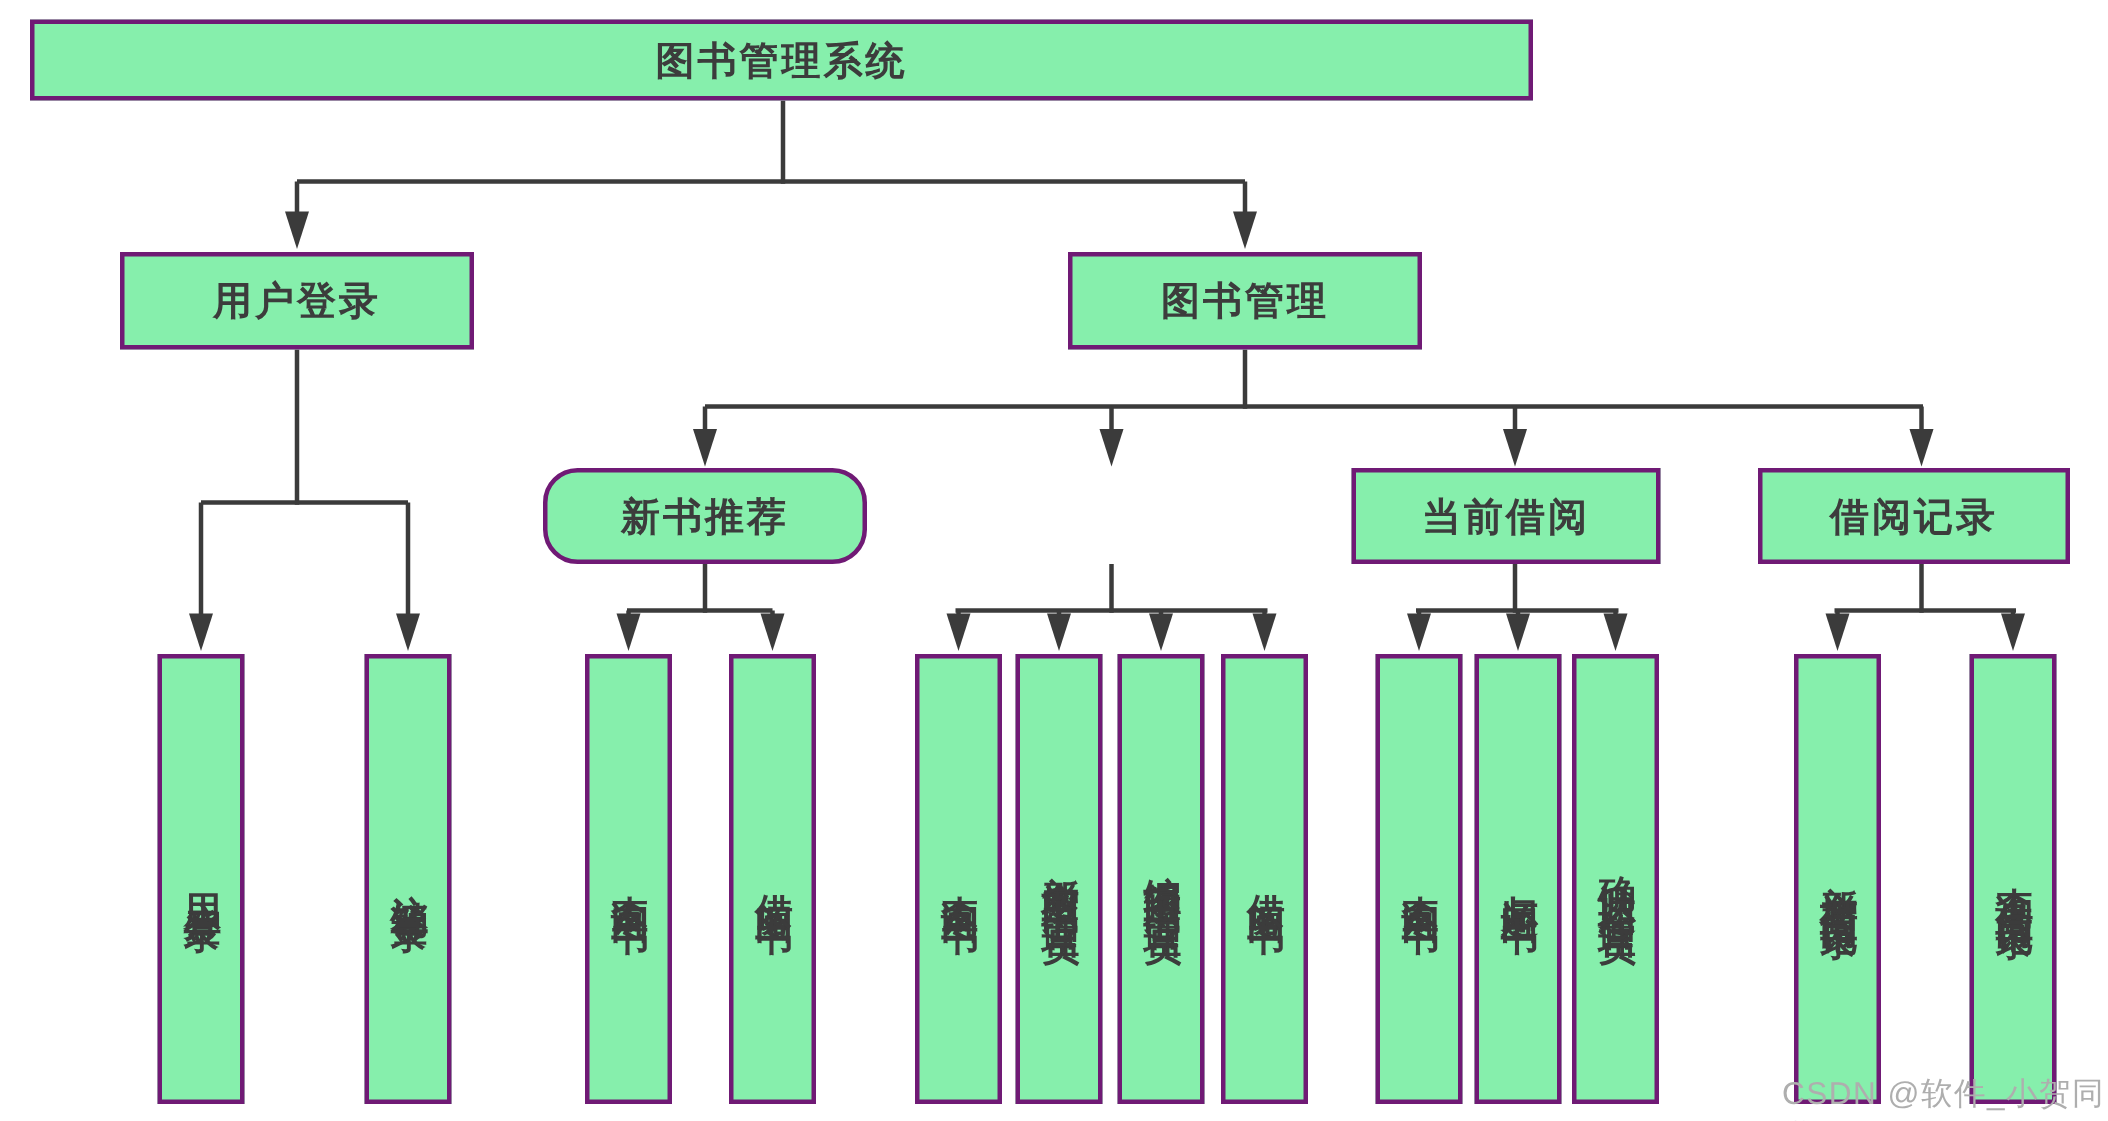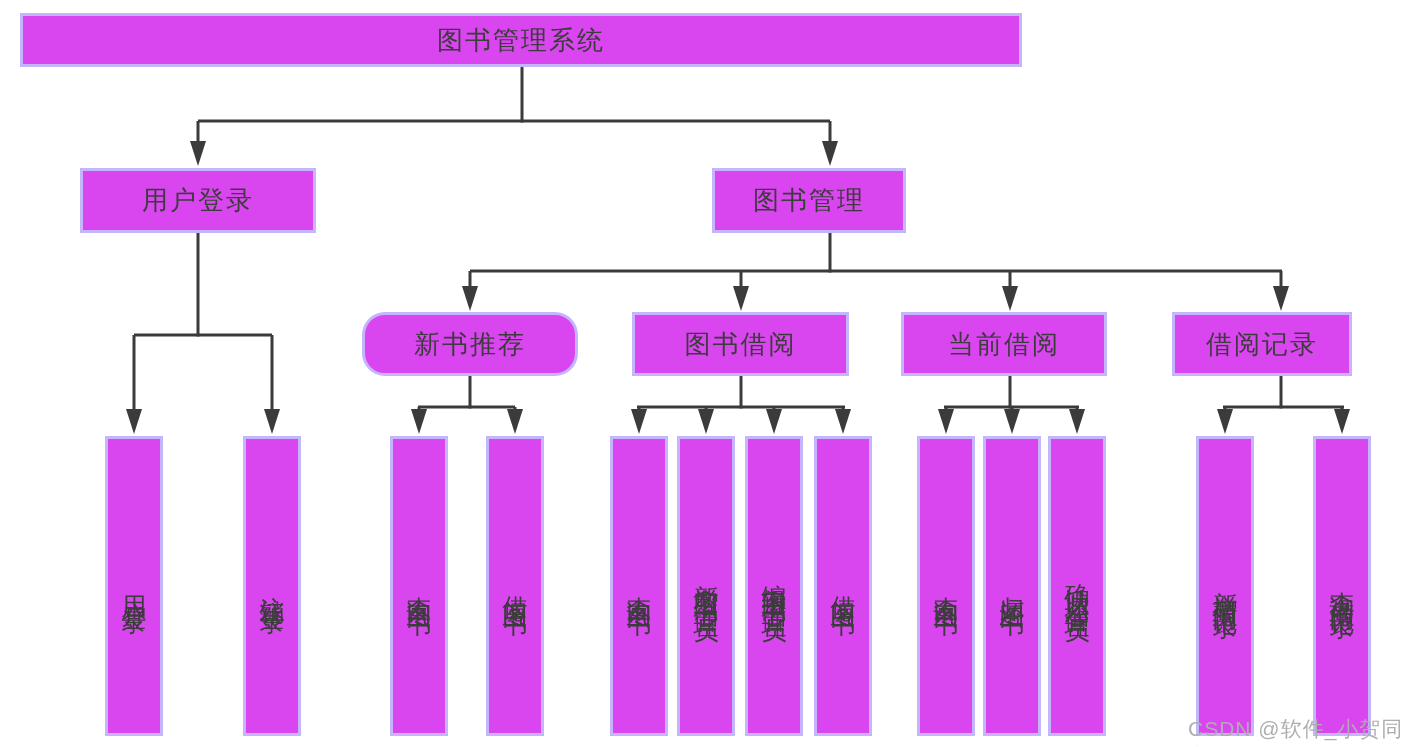--- a/index.html
+++ b/index.html
@@ -4,24 +4,25 @@
 <style>
   html,body { margin:0; padding:0; background:#fff; }
   .stage {
     position:relative; width:1405px; height:747px; background:#fff;
     font-family:"Liberation Sans","DejaVu Sans",sans-serif; overflow:hidden;
   }
   .connectors { position:absolute; left:0; top:0; width:1405px; height:747px; }
   .connectors line { stroke:#3b3b3b; stroke-width:3; }
   .connectors polygon { fill:#3b3b3b; stroke:none; }
   .box {
-    position:absolute; box-sizing:border-box; background:#d946ef;
-    border:3px solid #c4b5fd; color:#3c3c3c;
+    position:absolute; box-sizing:border-box; background:#86efac;
+    border:3px solid #701a75; color:#3c3c3c;
     display:flex; align-items:center; justify-content:center;
     white-space:nowrap;
+    font-weight:bold;
   }
   .hbox { font-size:26px; letter-spacing:2px; }
   .vbox {
     writing-mode:vertical-rl; text-orientation:mixed;
     font-size:25px; letter-spacing:5px; line-height:1;
   }
   .watermark {
     position:absolute; left:1188px; top:715px;
     color:#aeaeae; font-size:21px; letter-spacing:1px; z-index:5;
   }
@@ -103,26 +104,25 @@
       <line x1="1225" y1="407" x2="1225" y2="420"></line>
       <polygon points="1217,409 1233,409 1225,434"></polygon>
       <line x1="1342" y1="407" x2="1342" y2="420"></line>
       <polygon points="1334,409 1350,409 1342,434"></polygon>
     </g>
   </svg>
 
   <div class="box hbox" style="left:20px; top:13px; width:1002px; height:54px;">图书管理系统</div>
 
   <div class="box hbox" style="left:80px; top:168px; width:236px; height:65px;">用户登录</div>
-  <div class="box hbox" style="left:712px; top:168px; width:194px; height:65px;">图书管理</div>
+  <div class="box hbox" style="left:712px; top:168px; width:236px; height:65px;">图书管理</div>
 
   <div class="box hbox" style="left:362px; top:312px; width:216px; height:64px;border-radius:23px;">新书推荐</div>
-  <div class="box hbox" style="left:632px; top:312px; width:217px; height:64px;">图书借阅</div>
   <div class="box hbox" style="left:901px; top:312px; width:206px; height:64px;">当前借阅</div>
-  <div class="box hbox" style="left:1172px; top:312px; width:180px; height:64px;">借阅记录</div>
+  <div class="box hbox" style="left:1172px; top:312px; width:208px; height:64px;">借阅记录</div>
 
   <div class="box vbox" style="left:105px; top:436px; width:58px; height:300px;">用户登录</div>
   <div class="box vbox" style="left:243px; top:436px; width:58px; height:300px;">注销登录</div>
 
   <div class="box vbox" style="left:390px; top:436px; width:58px; height:300px;">查询图书</div>
   <div class="box vbox" style="left:486px; top:436px; width:58px; height:300px;">借阅图书</div>
 
   <div class="box vbox" style="left:610px; top:436px; width:58px; height:300px;">查询图书</div>
   <div class="box vbox" style="left:677px; top:436px; width:58px; height:300px;">新增图书（管理员）</div>
   <div class="box vbox" style="left:745px; top:436px; width:58px; height:300px;">编辑图书（管理员）</div>

